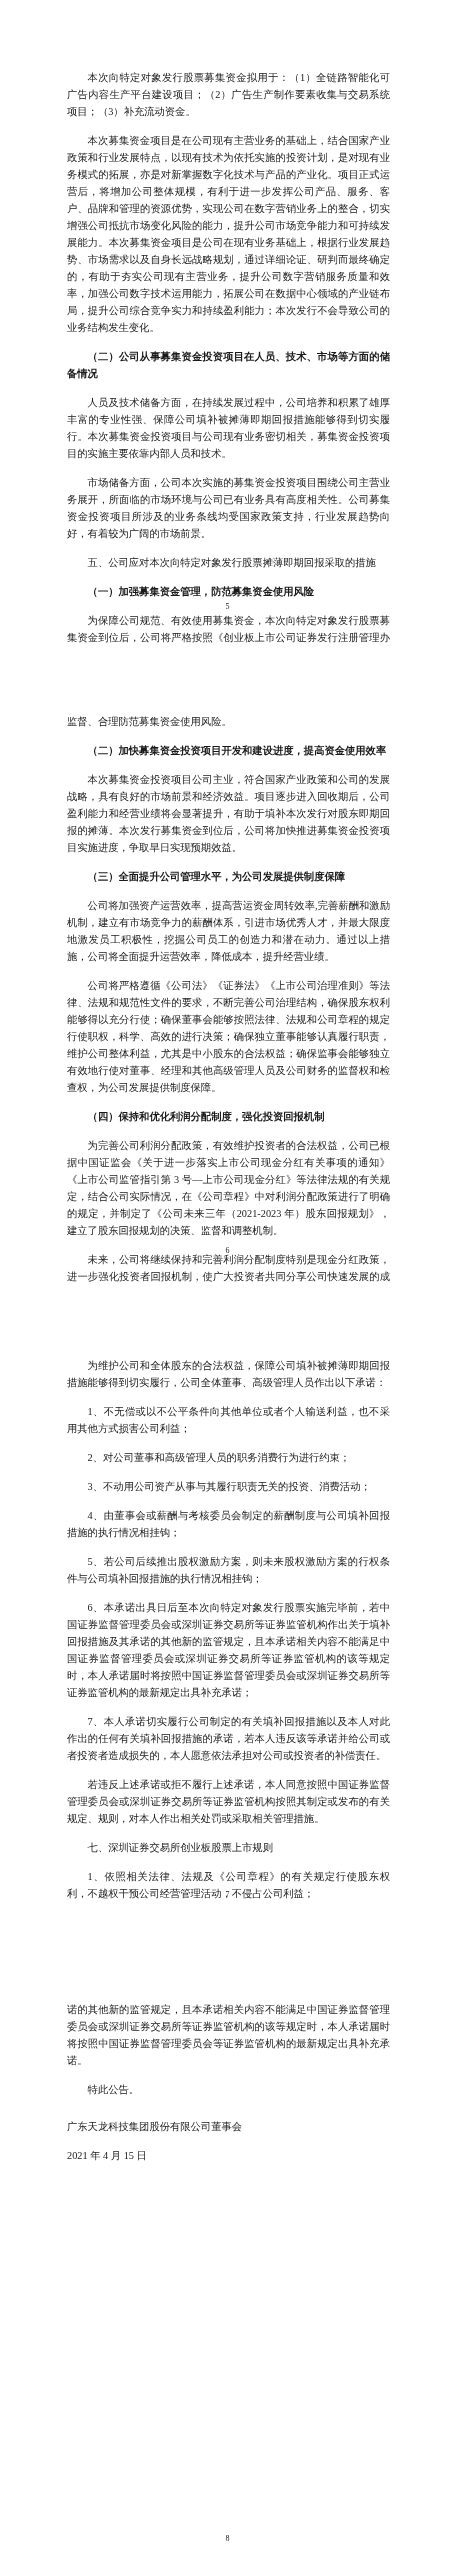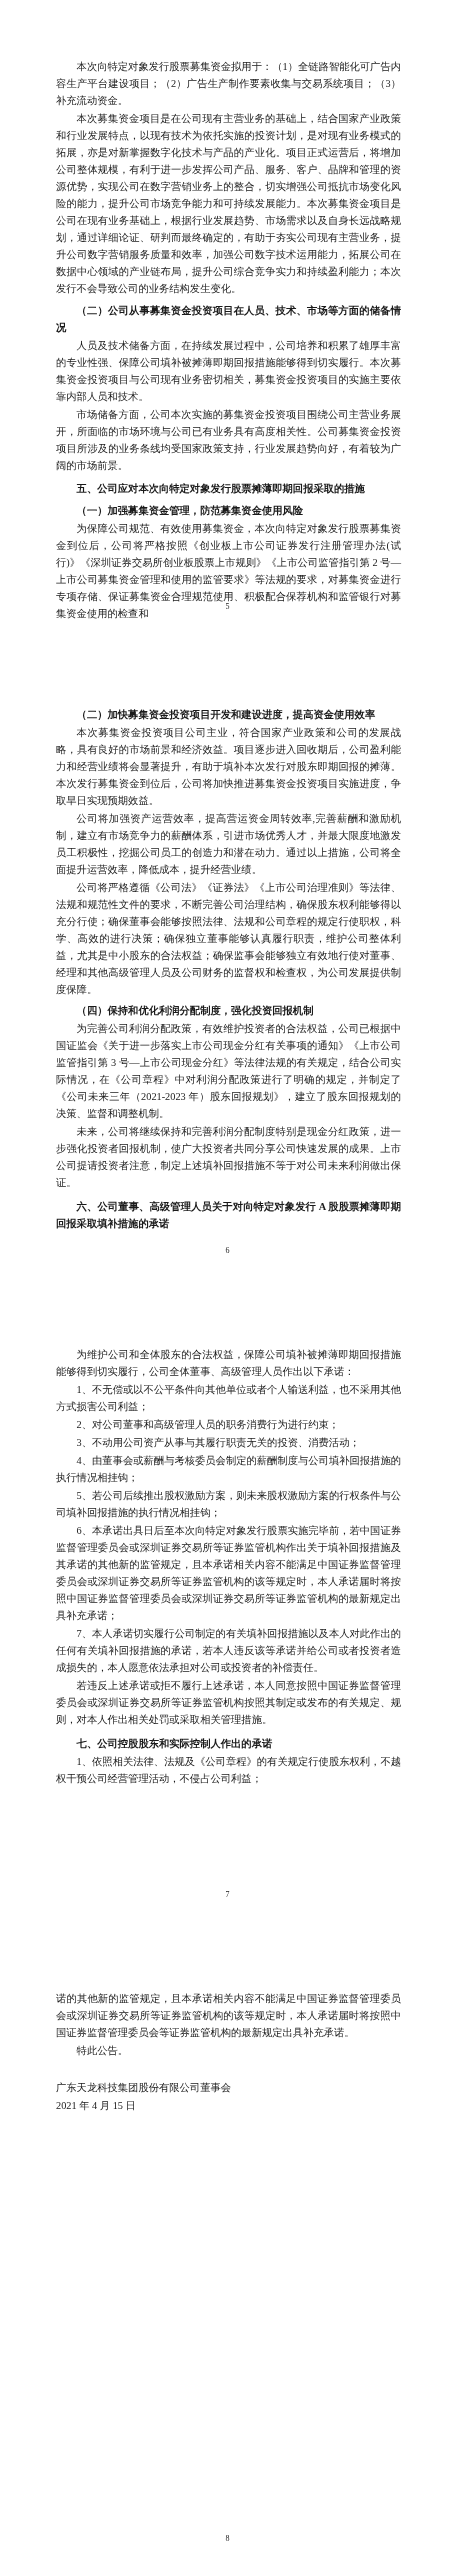--- a/index.html
+++ b/index.html
@@ -20,32 +20,32 @@
     overflow: hidden;
     background: #ffffff;
   }
   .content {
     position: absolute;
     top: 57px;
     left: 55px;
     width: 347px;
   }
   .content p {
-    margin: 1px;
+    margin: 12px;
     font-size: 10.3px;
     line-height: 17px;
     text-align: justify;
     text-justify: inter-ideograph;
     word-break: break-all;
   }
   .para   { text-indent: 2em; }
   .para-cont { text-indent: 0; }
   .notice { text-indent: 2em; }
   .h1 {
-    font-weight: bold;
+    font-weight: normal;
     text-indent: 2em;
     margin-top: 6.9px !important;
   }
   .h2 {
     font-weight: bold;
     text-indent: 2em;
     margin-top: 4.6px !important;
     font-family: Liberation Serif, serif;
   }
   .signature {
@@ -82,43 +82,45 @@
         <p class="para">人员及技术储备方面，在持续发展过程中，公司培养和积累了雄厚丰富的专业性强、保障公司填补被摊薄即期回报措施能够得到切实履行。本次募集资金投资项目与公司现有业务密切相关，募集资金投资项目的实施主要依靠内部人员和技术。</p>
         <p class="para">市场储备方面，公司本次实施的募集资金投资项目围绕公司主营业务展开，所面临的市场环境与公司已有业务具有高度相关性。公司募集资金投资项目所涉及的业务条线均受国家政策支持，行业发展趋势向好，有着较为广阔的市场前景。</p>
         <p class="h1">五、公司应对本次向特定对象发行股票摊薄即期回报采取的措施</p>
         <p class="h2">（一）加强募集资金管理，防范募集资金使用风险</p>
         <p class="para">为保障公司规范、有效使用募集资金，本次向特定对象发行股票募集资金到位后，公司将严格按照《创业板上市公司证券发行注册管理办法(试行)》《深圳证券交易所创业板股票上市规则》《上市公司监管指引第 2 号—上市公司募集资金管理和使用的监管要求》等法规的要求，对募集资金进行专项存储、保证募集资金合理规范使用、积极配合保荐机构和监管银行对募集资金使用的检查和</p>
       </div>
       <div class="page-number">5</div>
     </section>
     <section class="page">
       <div class="content">
+        <p class="para-cont">监督、合理防范募集资金使用风险。</p>
         <p class="h2">（二）加快募集资金投资项目开发和建设进度，提高资金使用效率</p>
         <p class="para">本次募集资金投资项目公司主业，符合国家产业政策和公司的发展战略，具有良好的市场前景和经济效益。项目逐步进入回收期后，公司盈利能力和经营业绩将会显著提升，有助于填补本次发行对股东即期回报的摊薄。本次发行募集资金到位后，公司将加快推进募集资金投资项目实施进度，争取早日实现预期效益。</p>
+        <p class="h2">（三）全面提升公司管理水平，为公司发展提供制度保障</p>
         <p class="para">公司将加强资产运营效率，提高营运资金周转效率,完善薪酬和激励机制，建立有市场竞争力的薪酬体系，引进市场优秀人才，并最大限度地激发员工积极性，挖掘公司员工的创造力和潜在动力。通过以上措施，公司将全面提升运营效率，降低成本，提升经营业绩。</p>
         <p class="para">公司将严格遵循《公司法》《证券法》《上市公司治理准则》等法律、法规和规范性文件的要求，不断完善公司治理结构，确保股东权利能够得以充分行使；确保董事会能够按照法律、法规和公司章程的规定行使职权，科学、高效的进行决策；确保独立董事能够认真履行职责，维护公司整体利益，尤其是中小股东的合法权益；确保监事会能够独立有效地行使对董事、经理和其他高级管理人员及公司财务的监督权和检查权，为公司发展提供制度保障。</p>
         <p class="h2">（四）保持和优化利润分配制度，强化投资回报机制</p>
         <p class="para">为完善公司利润分配政策，有效维护投资者的合法权益，公司已根据中国证监会《关于进一步落实上市公司现金分红有关事项的通知》《上市公司监管指引第 3 号—上市公司现金分红》等法律法规的有关规定，结合公司实际情况，在《公司章程》中对利润分配政策进行了明确的规定，并制定了《公司未来三年（2021-2023 年）股东回报规划》，建立了股东回报规划的决策、监督和调整机制。</p>
         <p class="para">未来，公司将继续保持和完善利润分配制度特别是现金分红政策，进一步强化投资者回报机制，使广大投资者共同分享公司快速发展的成果。上市公司提请投资者注意，制定上述填补回报措施不等于对公司未来利润做出保证。</p>
         <p class="h1">六、公司董事、高级管理人员关于对向特定对象发行 A 股股票摊薄即期回报采取填补措施的承诺</p>
       </div>
       <div class="page-number">6</div>
     </section>
     <section class="page">
       <div class="content">
         <p class="para">为维护公司和全体股东的合法权益，保障公司填补被摊薄即期回报措施能够得到切实履行，公司全体董事、高级管理人员作出以下承诺：</p>
         <p class="para">1、不无偿或以不公平条件向其他单位或者个人输送利益，也不采用其他方式损害公司利益；</p>
         <p class="para">2、对公司董事和高级管理人员的职务消费行为进行约束；</p>
         <p class="para">3、不动用公司资产从事与其履行职责无关的投资、消费活动；</p>
         <p class="para">4、由董事会或薪酬与考核委员会制定的薪酬制度与公司填补回报措施的执行情况相挂钩；</p>
         <p class="para">5、若公司后续推出股权激励方案，则未来股权激励方案的行权条件与公司填补回报措施的执行情况相挂钩；</p>
         <p class="para">6、本承诺出具日后至本次向特定对象发行股票实施完毕前，若中国证券监督管理委员会或深圳证券交易所等证券监管机构作出关于填补回报措施及其承诺的其他新的监管规定，且本承诺相关内容不能满足中国证券监督管理委员会或深圳证券交易所等证券监管机构的该等规定时，本人承诺届时将按照中国证券监督管理委员会或深圳证券交易所等证券监管机构的最新规定出具补充承诺；</p>
         <p class="para">7、本人承诺切实履行公司制定的有关填补回报措施以及本人对此作出的任何有关填补回报措施的承诺，若本人违反该等承诺并给公司或者投资者造成损失的，本人愿意依法承担对公司或投资者的补偿责任。</p>
         <p class="para">若违反上述承诺或拒不履行上述承诺，本人同意按照中国证券监督管理委员会或深圳证券交易所等证券监管机构按照其制定或发布的有关规定、规则，对本人作出相关处罚或采取相关管理措施。</p>
-        <p class="h1">七、公司控股股东和实际控制人作出的承诺</p>
+        <p class="h1">七、深圳证券交易所创业板股票上市规则</p>
         <p class="para">1、依照相关法律、法规及《公司章程》的有关规定行使股东权利，不越权干预公司经营管理活动，不侵占公司利益；</p>
       </div>
       <div class="page-number">7</div>
     </section>
     <section class="page">
       <div class="content">
         <p class="para-cont">诺的其他新的监管规定，且本承诺相关内容不能满足中国证券监督管理委员会或深圳证券交易所等证券监管机构的该等规定时，本人承诺届时将按照中国证券监督管理委员会等证券监管机构的最新规定出具补充承诺。</p>
         <p class="notice">特此公告。</p>
         <p class="signature">广东天龙科技集团股份有限公司董事会</p>
         <p class="date">2021 年 4 月 15 日</p>

